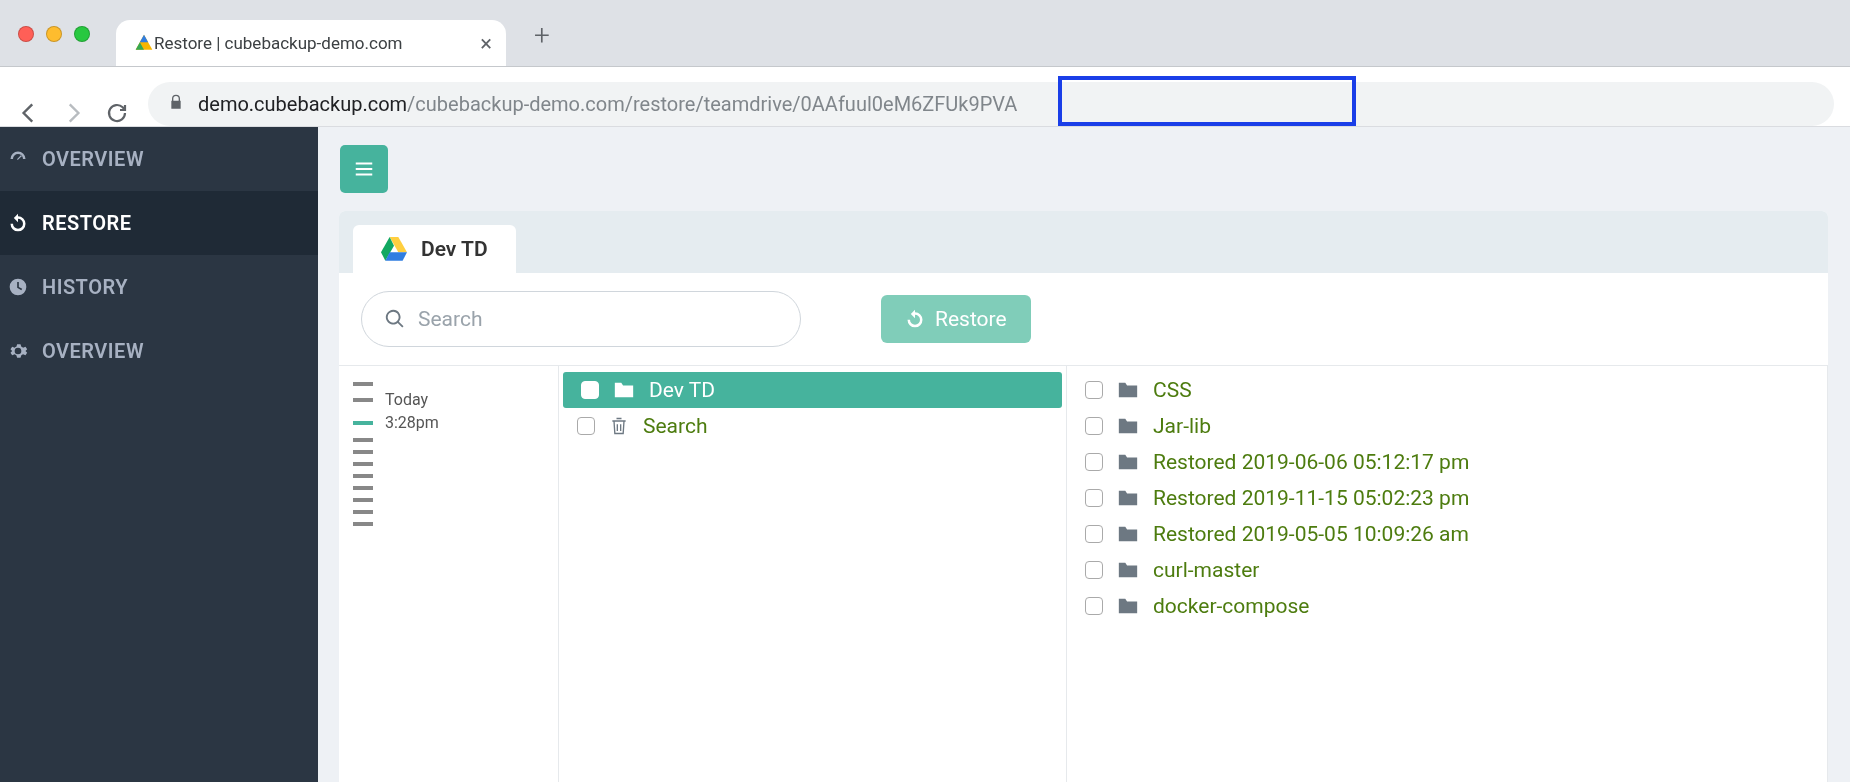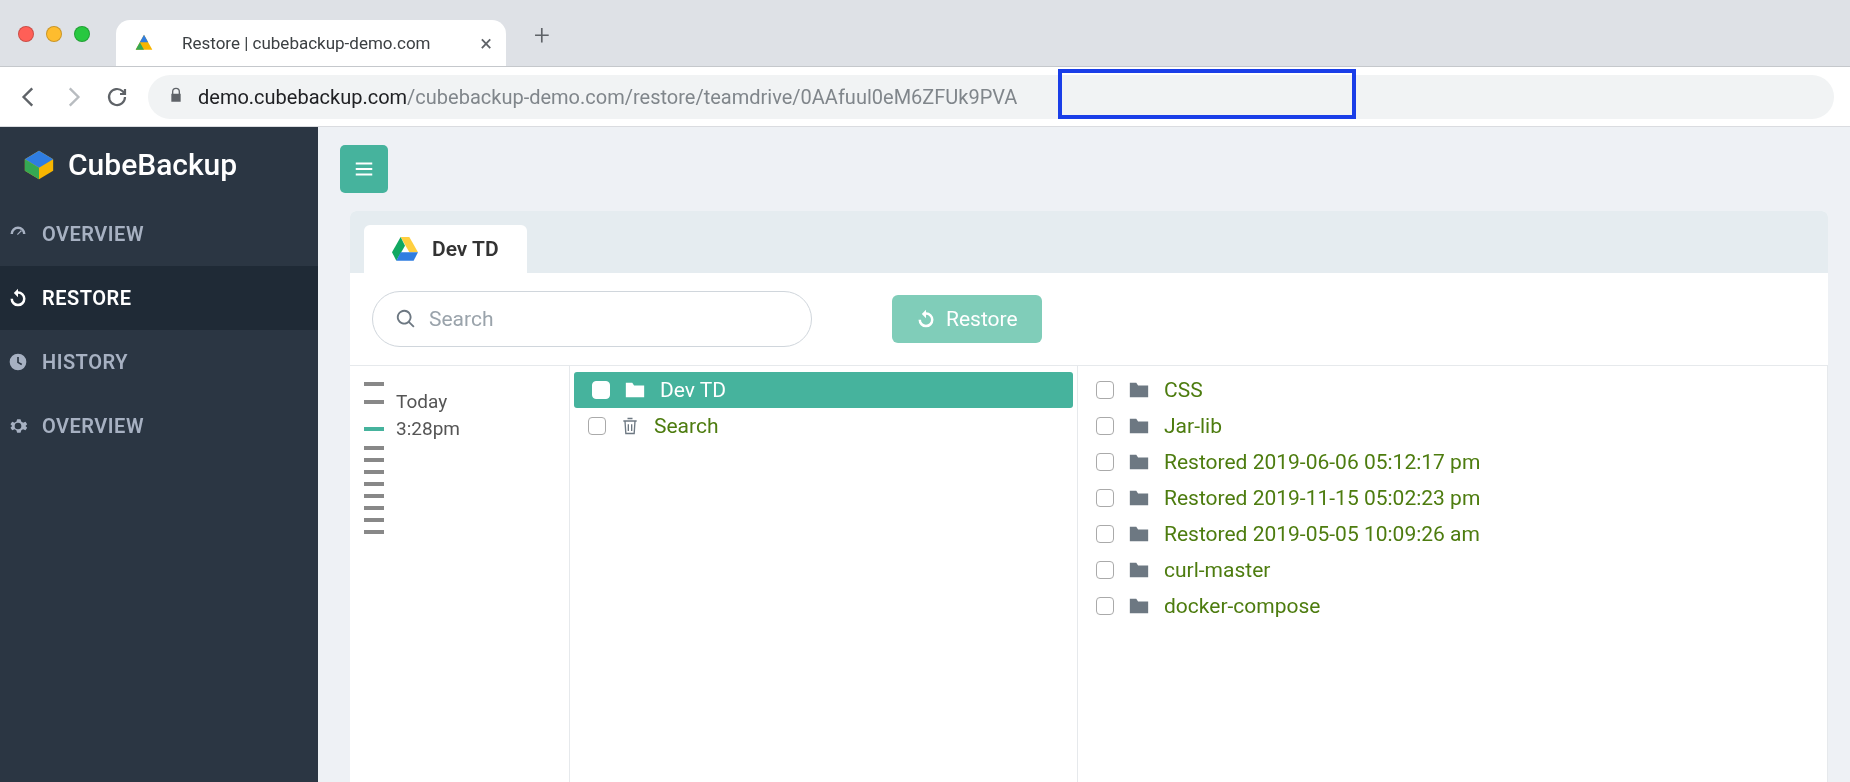--- a/index.html
+++ b/index.html
@@ -3,27 +3,27 @@
 <meta charset="utf-8">
 <style>
 * { margin:0; padding:0; box-sizing:border-box; font-family:-apple-system,BlinkMacSystemFont,"Segoe UI",Roboto,sans-serif; }
 body { width:1850px; height:782px; background:#fff; overflow:hidden; }
 
 
 .browser-top { background:#dee1e6; height:67px; display:flex; align-items:flex-end; border-bottom:1px solid #c5c8cc; }
 .traffic-lights { display:flex; gap:12px; padding:0 18px 24px 18px; align-items:center; }
 .tl-dot { width:16px; height:16px; border-radius:50%; border:1px solid rgba(0,0,0,.2); }
 .tl-red{background:#ff5f57;} .tl-yel{background:#febc2e;} .tl-grn{background:#28c840;}
-.tab { background:#fff; border-radius:14px 14px 0 0; height:46px; display:flex; align-items:center; padding:0 14px 0 18px; gap:28px; margin-left:8px; min-width:390px;justify-content:flex-end; }
+.tab { background:#fff; border-radius:14px 14px 0 0; height:46px; display:flex; align-items:center; padding:0 14px 0 18px; gap:0; margin-left:8px; min-width:390px;justify-content:flex-end; }
 .tab-favicon { width:20px; height:20px; position:relative; }
 .tab-title { color:#3c4043; font-size:17px; flex:1; white-space:nowrap; overflow:hidden; text-overflow:ellipsis; }
 .tab-close { color:#5f6368; font-size:22px; cursor:pointer; }
 .newtab { margin-left:28px; padding-bottom:14px; color:#5f6368; font-size:28px; font-weight:300; cursor:pointer; }
 
-.nav-row { height:60px; background:#fff; display:flex; align-items:center; padding:0 16px; gap:18px; border-bottom:1px solid #dadce0; }
+.nav-row { height:60px; background:#fff; display:flex; align-items:flex-end; padding:0 16px; gap:18px; border-bottom:1px solid #dadce0; }
 .nav-icon { width:26px; height:26px; cursor:pointer; color:#5f6368; display:flex; align-items:center; justify-content:center; }
 .addr-bar { flex:1; background:#f1f3f4; border-radius:30px; height:44px; display:flex; align-items:center; padding:0 20px; gap:14px; font-size:20px; color:#202124; position:relative; }
 .addr-bar .lock { color:#5f6368; }
 .addr-text { white-space:nowrap; }
 .addr-dim { color:#80868b; }
 .highlight-box { position:absolute; border:4px solid #1a3ee8; pointer-events:none; }
 
 
 .app { display:flex; height:calc(782px - 127px); }
 .sidebar { width:318px; background:#2b3643; color:#a7b1c2; display:flex; flex-direction:column; }
@@ -31,35 +31,35 @@
 .brand-logo { width:34px; height:34px; }
 .side-item { display:flex; align-items:center; gap:14px; padding:20px 8px; font-size:20px; font-weight:600; cursor:pointer; letter-spacing:.5px; }
 .side-item.active { background:#1f2a36; color:#fff; }
 .side-icon { width:20px; height:20px; fill:currentColor; flex:none; }
 
 .main { flex:1; background:#eef1f5; display:flex; flex-direction:column; }
 .main-top { padding:18px 22px; }
 .hamburger { width:48px; height:48px; background:#46b39d; border-radius:5px; display:flex; align-items:center; justify-content:center; cursor:pointer; }
 .hamburger svg { width:22px; height:22px; fill:#fff; }
 
-.panel { margin:0 22px 0 32px; background:#fff; border-radius:6px 6px 0 0; flex:1; display:flex; flex-direction:column; overflow:hidden; }
+.panel { margin:0 22px 0 21px; background:#fff; border-radius:6px 6px 0 0; flex:1; display:flex; flex-direction:column; overflow:hidden; }
 .panel-tabs { background:#e5ecf0; padding:14px 14px 0 14px; display:flex; }
 .panel-tab { background:#fff; border-radius:6px 6px 0 0; padding:12px 28px; display:flex; align-items:center; gap:14px; font-size:21px; color:#333; font-weight:600; cursor:pointer; }
 .drive-icon { width:26px; height:24px; }
 
 .toolbar { padding:18px 22px; display:flex; align-items:center; gap:80px; }
 .search-wrap { border:1px solid #d0d6dc; border-radius:40px; padding:15px 22px; display:flex; align-items:center; gap:12px; width:440px; }
 .search-wrap input { border:none; outline:none; font-size:21px; color:#333; flex:1; background:transparent; }
 .search-wrap input::placeholder { color:#9aa3ab; }
 .restore-btn { background:#80cdb9; color:#fff; border:none; border-radius:6px; padding:12px 24px; font-size:21px; display:flex; align-items:center; gap:10px; cursor:pointer; }
 
 .columns { flex:1; display:flex; border-top:1px solid #e6e9ec; }
 .col { border-right:1px solid #e6e9ec; overflow-y:auto; }
 .col-time { width:220px; padding:14px 14px; }
-.time-row { display:flex; align-items:center; gap:12px; font-size:19px; color:#555; padding:2px 0; }
+.time-row { display:flex; align-items:center; gap:12px; font-size:16px; color:#555; padding:2px 0; }
 .tick { width:20px; height:4px; background:#888; }
 .tick.green { background:#46b39d; }
 .tick-col { display:flex; flex-direction:column; gap:8px; margin-top:4px; }
 
 .col-mid { width:508px; padding:6px 0; }
 .col-right { flex:1; padding:6px 0; }
 
 .frow { display:flex; align-items:center; gap:14px; padding:6px 18px; font-size:21px; color:#4d7c0f; cursor:pointer; }
 .frow.selected { background:#46b39d; color:#fff; border-radius:3px; margin:0 4px; }
 .chk { width:18px; height:18px; border:1.5px solid #aaa; border-radius:4px; background:#fff; flex:none; }
@@ -115,30 +115,20 @@
         </svg></span>
     <span class="addr-text">
       <span>demo.cubebackup.com</span><span class="addr-dim">/cubebackup-demo.com/restore/teamdrive/</span><span class="addr-dim">0AAfuul0eM6ZFUk9PVA</span>
     </span>
     <span class="highlight-box" style="left:910px; top:-6px; width:298px; height:50px;"></span>
   </div>
 </div>
 
 <div class="app">
   <div class="sidebar">
-    <div class="brand">
-      <span class="brand-logo">
-        <svg viewBox="0 0 24 24">
-            <polygon points="12,2 22,8 22,16 12,22 2,16 2,8" fill="#f7b500"></polygon>
-            <polygon points="12,2 22,8 12,14 2,8" fill="#2f7de1"></polygon>
-            <polygon points="2,8 12,14 12,22 2,16" fill="#35a853"></polygon>
-          </svg>
-      </span>
-      <span>CubeBackup</span>
-    </div>
     <div class="side-item">
       <svg class="side-icon" viewBox="0 0 24 24">
           <path d="M12 3a9 9 0 0 0-9 9h3a6 6 0 1 1 12 0h3a9 9 0 0 0-9-9zm-1 9l5-5 1 1-5 5h-1v-1z"></path>
         </svg>
       <span>OVERVIEW</span>
     </div>
     <div class="side-item active">
       <svg class="side-icon" viewBox="0 0 24 24">
           <path d="M12 4V1L7 6l5 5V7a6 6 0 1 1-6 6H3a9 9 0 1 0 9-9z"></path>
         </svg>

